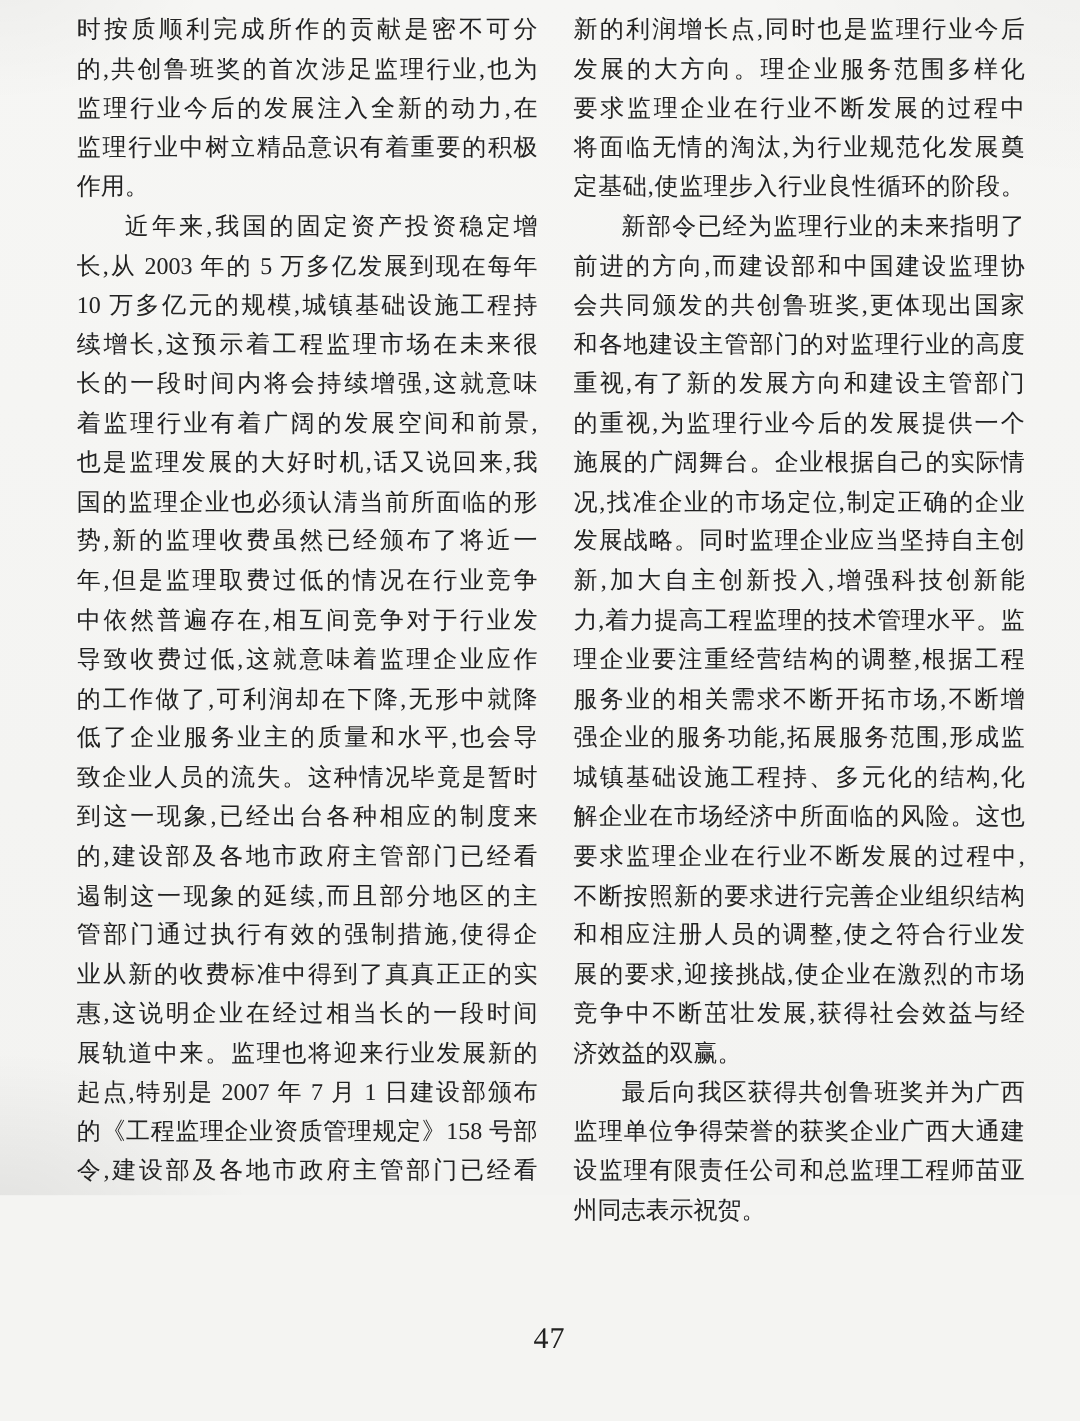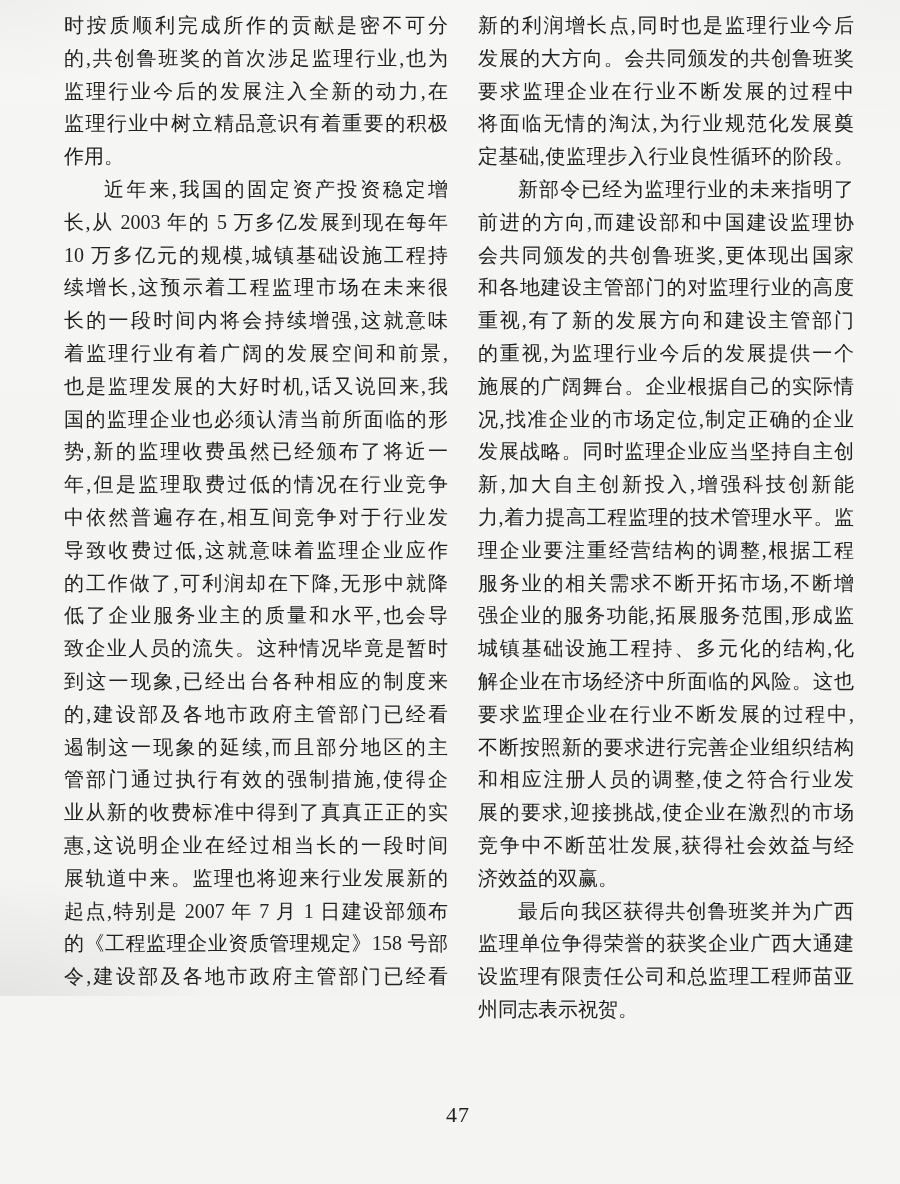--- a/index.html
+++ b/index.html
@@ -50,21 +50,21 @@
   }
   .line.para-end {
     text-align-last: left;
   }
   .page-number {
     position: absolute;
     left: 438px;
     top: 1102px;
     width: 40px;
     text-align: center;
-    font-size: 22px;
+    font-size: 25px;
     letter-spacing: 1px;
     color: var(--ink, #1f1f1f);
   }
 </style>
 </head>
 <body style="background-color: rgb(244, 244, 242);">
 
 <div class="page">
   <div class="column column-left" id="col-left">
       <div class="line">时按质顺利完成所作的贡献是密不可分</div>
@@ -93,21 +93,21 @@
       <div class="line">管部门通过执行有效的强制措施,使得企</div>
       <div class="line">业从新的收费标准中得到了真真正正的实</div>
       <div class="line">惠,这说明企业在经过相当长的一段时间</div>
       <div class="line">展轨道中来。监理也将迎来行业发展新的</div>
       <div class="line">起点,特别是 2007 年 7 月 1 日建设部颁布</div>
       <div class="line">的《工程监理企业资质管理规定》158 号部</div>
       <div class="line">令,建设部及各地市政府主管部门已经看</div>
     </div>
   <div class="column column-right" id="col-right">
       <div class="line">新的利润增长点,同时也是监理行业今后</div>
-      <div class="line">发展的大方向。会共同颁发的共创鲁班奖</div>
+      <div class="line">发展的大方向。理企业服务范围多样化</div>
       <div class="line">要求监理企业在行业不断发展的过程中</div>
       <div class="line">将面临无情的淘汰,为行业规范化发展奠</div>
       <div class="line">定基础,使监理步入行业良性循环的阶段。</div>
       <div class="line indent">新部令已经为监理行业的未来指明了</div>
       <div class="line">前进的方向,而建设部和中国建设监理协</div>
       <div class="line">会共同颁发的共创鲁班奖,更体现出国家</div>
       <div class="line">和各地建设主管部门的对监理行业的高度</div>
       <div class="line">重视,有了新的发展方向和建设主管部门</div>
       <div class="line">的重视,为监理行业今后的发展提供一个</div>
       <div class="line">施展的广阔舞台。企业根据自己的实际情</div>

